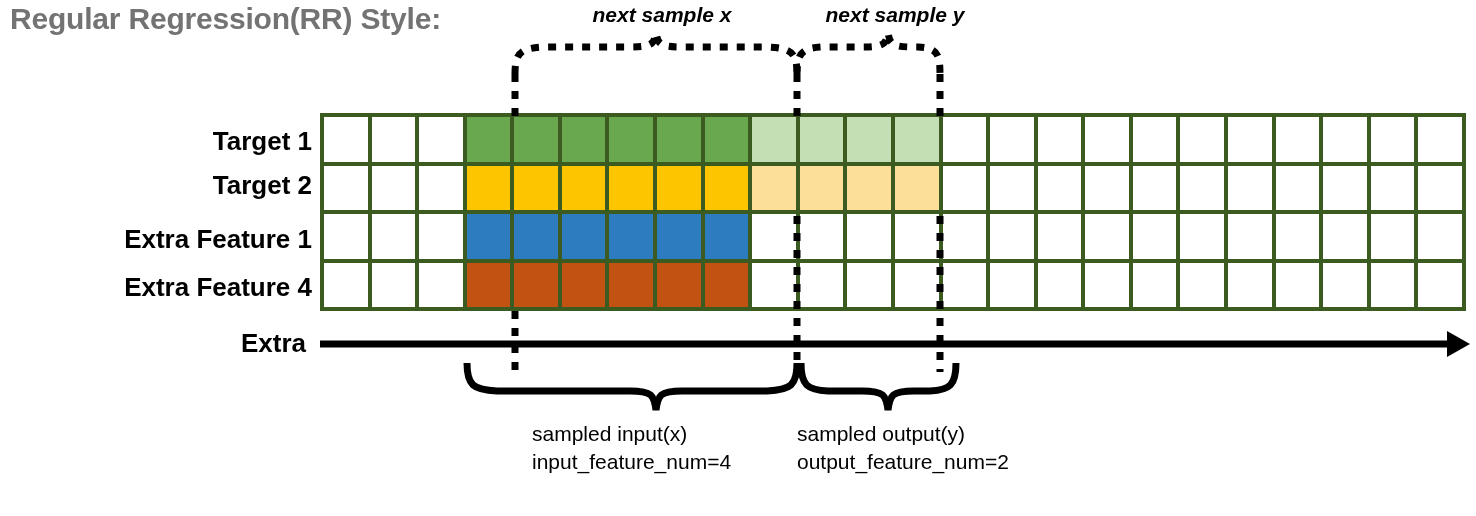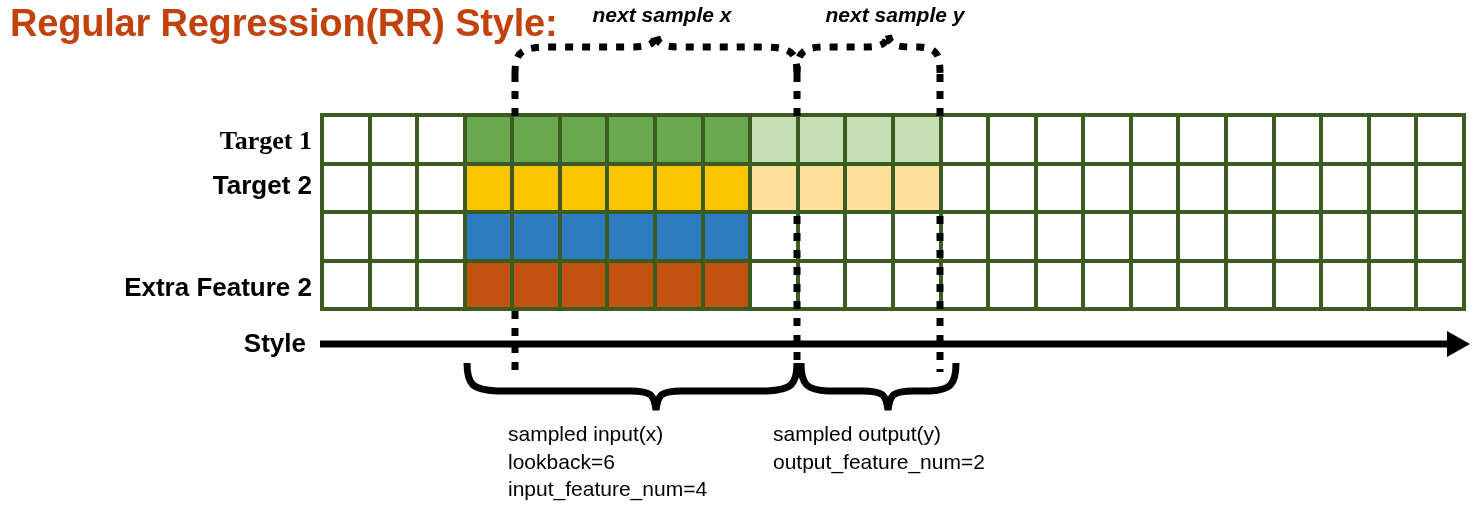--- a/index.html
+++ b/index.html
@@ -17,23 +17,23 @@
     height: 516px;
     overflow: hidden;
     background: #ffffff;
   }
   .abs { position: absolute; }
 
   
   #title {
     left: 10px;
     top: 2px;
-    font-size: 38px;
+    font-size: 30px;
     font-weight: 700;
-    color: #c2410c;
+    color: #737373;
     letter-spacing: -0.2px;
     white-space: nowrap;
   }
 
   
   .row-label {
     right: 0;
     width: 306px;
     text-align: right;
     font-size: 26px;
@@ -113,33 +113,34 @@
   
   .ann-block {
     font-size: 21px;
     font-weight: 400;
     color: #000000;
     line-height: 1.32;
     white-space: nowrap;
   }
   #ann-input  { left: 508px; top: 420px; }
   #ann-output { left: 773px; top: 420px; }
-  .ann-line { display: block; }
+  .ann-line { display: block; margin-left: 24px; }
 </style>
 </head>
 <body>
 
 <div id="stage">
 
   <div class="abs" id="title">Regular Regression(RR) Style:</div>
 
   <div class="abs" id="rowlabels">
-    <div class="abs row-label" style="top:126px;font-family:Liberation Serif, serif;">Target 1</div>
+    <div class="abs row-label" style="top:126px;">Target 1</div>
     <div class="abs row-label" style="top:170px;">Target 2</div>
-    <div class="abs row-label" style="top:272px;">Extra Feature 2</div>
+    <div class="abs row-label" style="top:224px;">Extra Feature 1</div>
+    <div class="abs row-label" style="top:272px;">Extra Feature 4</div>
   </div>
 
   <div class="abs" id="grid">
       <div class="grid-row">
         <div class="cell" style="background: rgb(255, 255, 255);"></div>
         <div class="cell" style="background: rgb(255, 255, 255);"></div>
         <div class="cell" style="background: rgb(255, 255, 255);"></div>
         <div class="cell" style="background: rgb(106, 168, 79);"></div>
         <div class="cell" style="background: rgb(106, 168, 79);"></div>
         <div class="cell" style="background: rgb(106, 168, 79);"></div>
@@ -235,21 +236,21 @@
         <div class="cell" style="background: rgb(255, 255, 255);"></div>
         <div class="cell" style="background: rgb(255, 255, 255);"></div>
         <div class="cell" style="background: rgb(255, 255, 255);"></div>
         <div class="cell" style="background: rgb(255, 255, 255);"></div>
         <div class="cell" style="background: rgb(255, 255, 255);"></div>
         <div class="cell" style="background: rgb(255, 255, 255);"></div>
         <div class="cell" style="background: rgb(255, 255, 255);"></div>
       </div>
     </div>
 
-  <div class="abs" id="time-label">Style</div>
+  <div class="abs" id="time-label">Extra</div>
 
   <svg class="abs" id="time-arrow" viewBox="0 0 1150 48">
     <line x1="0" y1="24" x2="1132" y2="24" stroke="#000" stroke-width="7"></line>
     <polygon points="1127,11 1150,24 1127,37" fill="#000"></polygon>
   </svg>
 
   <svg class="abs" id="overlay" viewBox="0 0 1476 516">
 
     <g stroke="#000" stroke-width="7" stroke-dasharray="8 9" stroke-linecap="butt" fill="none">
 
@@ -294,21 +295,20 @@
              C 890,395 892,391 914,391
              L 930,391
              C 950,390 956,385 956,363" fill="none" stroke="#000" stroke-width="7" stroke-linecap="butt"></path>
   </svg>
 
   <div class="abs brace-label-top" id="label-next-y">next sample y</div>
   <div class="abs brace-label-top" id="label-next-x">next sample x</div>
 
   <div class="abs ann-block" id="ann-input">
     <span class="ann-line">sampled input(x)</span>
-    <span class="ann-line">lookback=6</span>
     <span class="ann-line">input_feature_num=4</span>
   </div>
 
   <div class="abs ann-block" id="ann-output">
     <span class="ann-line">sampled output(y)</span>
     <span class="ann-line">output_feature_num=2</span>
   </div>
 
 </div>
 

